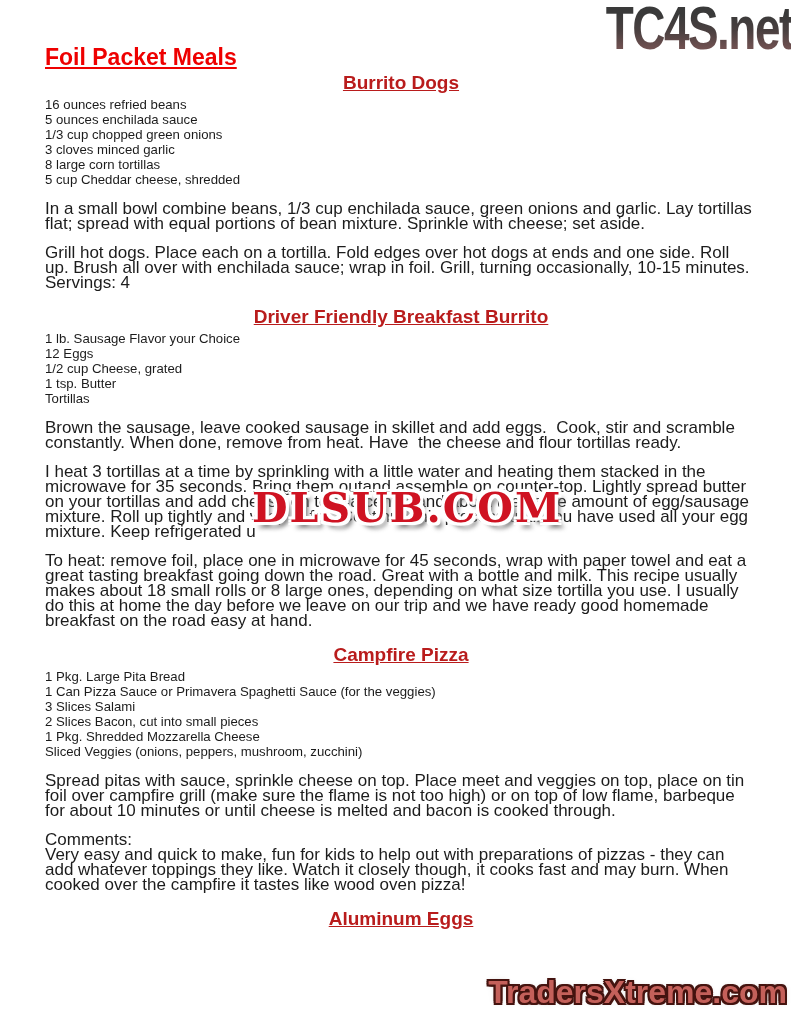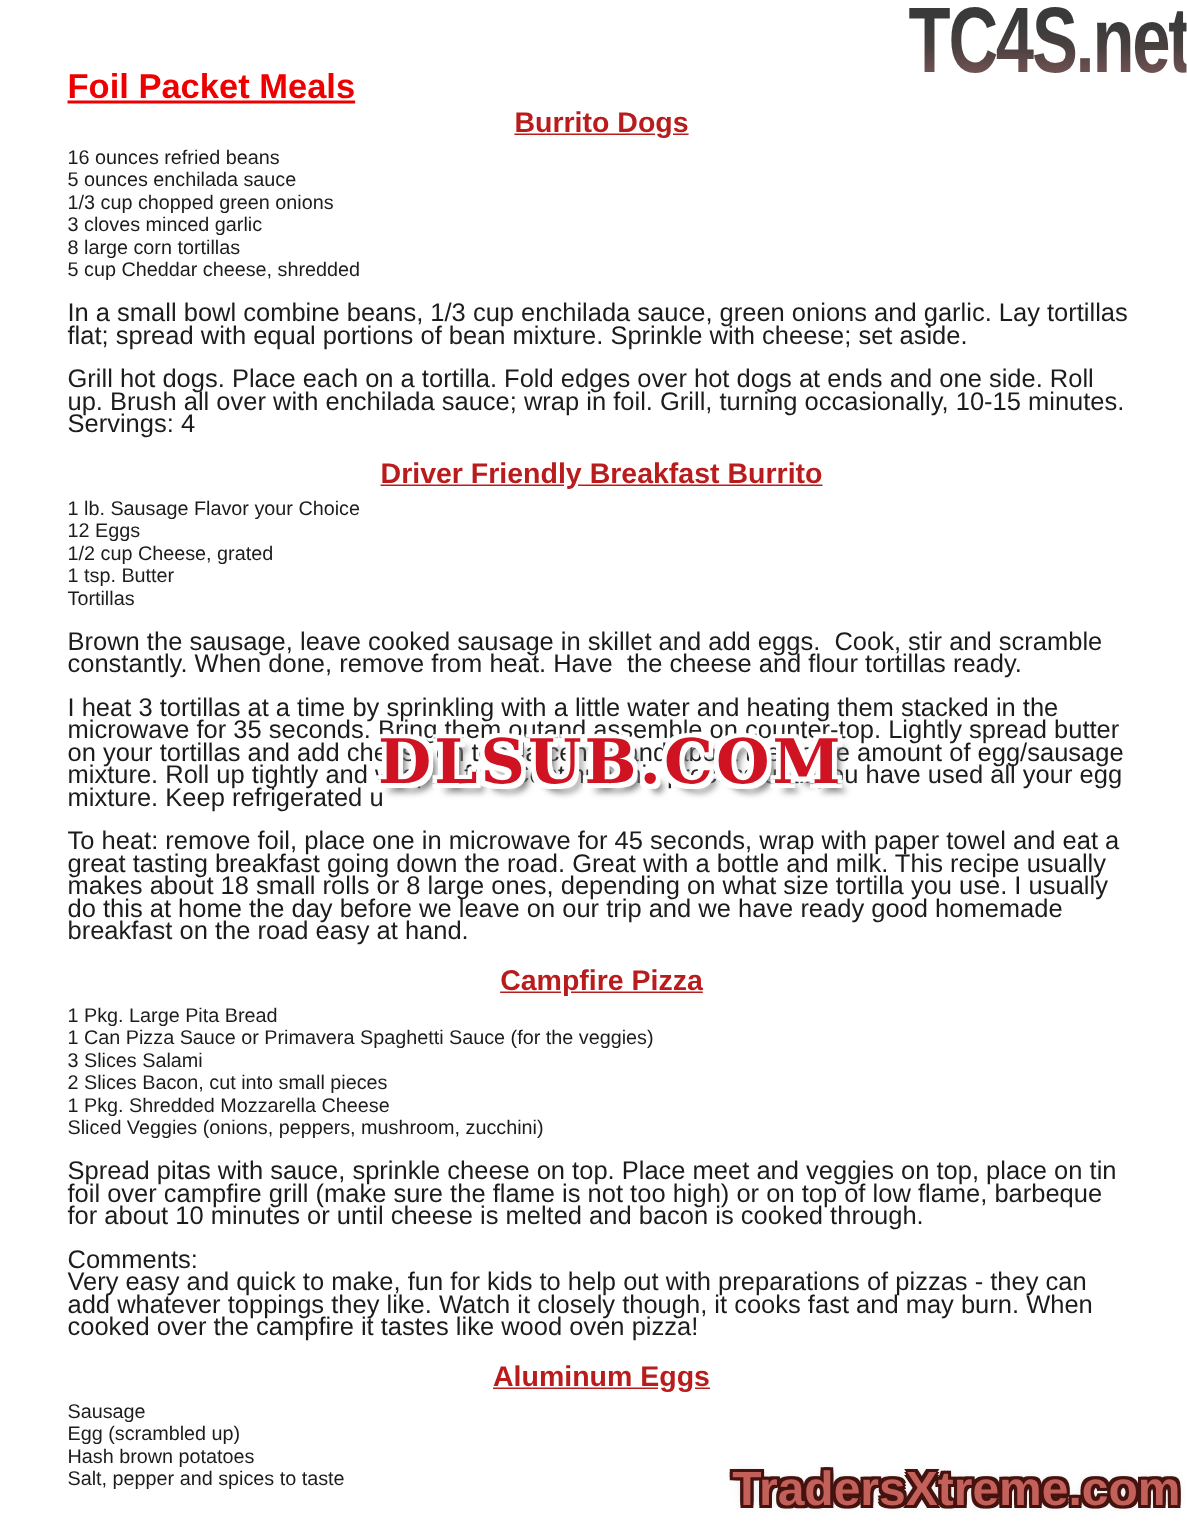--- a/index.html
+++ b/index.html
@@ -144,25 +144,19 @@
           <div class="ingredient-line">2 Slices Bacon, cut into small pieces</div>
           <div class="ingredient-line">1 Pkg. Shredded Mozzarella Cheese</div>
           <div class="ingredient-line">Sliced Veggies (onions, peppers, mushroom, zucchini)</div>
         </div>
         <p class="recipe-paragraph">Spread pitas with sauce, sprinkle cheese on top. Place meet and veggies on top, place on tin foil over campfire grill (make sure the flame is not too high) or on top of low flame, barbeque for about 10 minutes or until cheese is melted and bacon is cooked through.</p>
         <p class="recipe-paragraph">Comments:
 Very easy and quick to make, fun for kids to help out with preparations of pizzas - they can add whatever toppings they like. Watch it closely though, it cooks fast and may burn. When cooked over the campfire it tastes like wood oven pizza!</p>
       </section>
       <section class="recipe-section">
         <h2 class="recipe-heading">Aluminum Eggs</h2>
-        <div class="ingredient-list">
-          <div class="ingredient-line">Sausage</div>
-          <div class="ingredient-line">Egg (scrambled up)</div>
-          <div class="ingredient-line">Hash brown potatoes</div>
-          <div class="ingredient-line">Salt, pepper and spices to taste</div>
-        </div>
       </section>
     </div>
 </div>
 
 <div class="dlsub-watermark">DLSUB.COM</div>
 
 <div class="traders-logo">TradersXtreme.com</div>
 
 </body></html>

